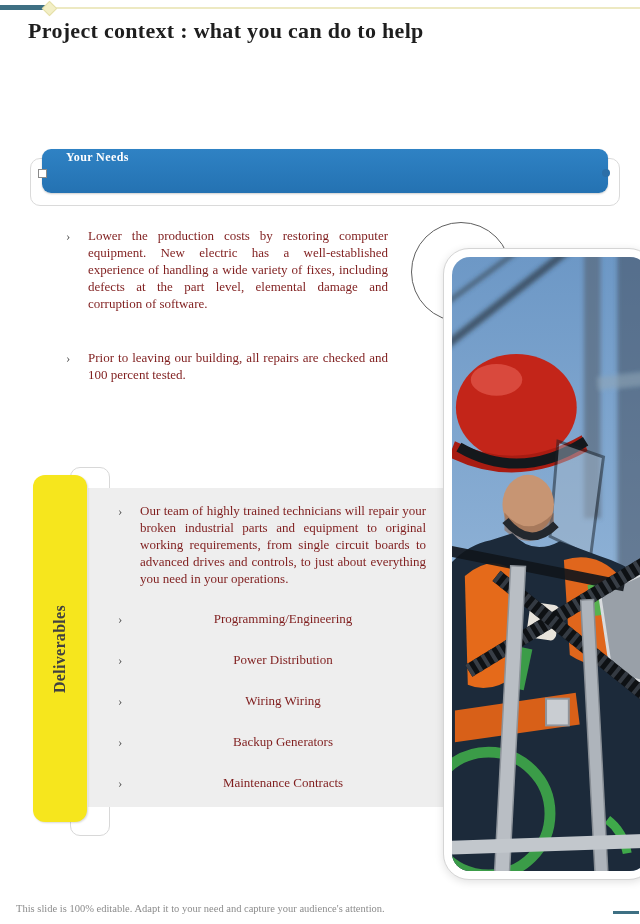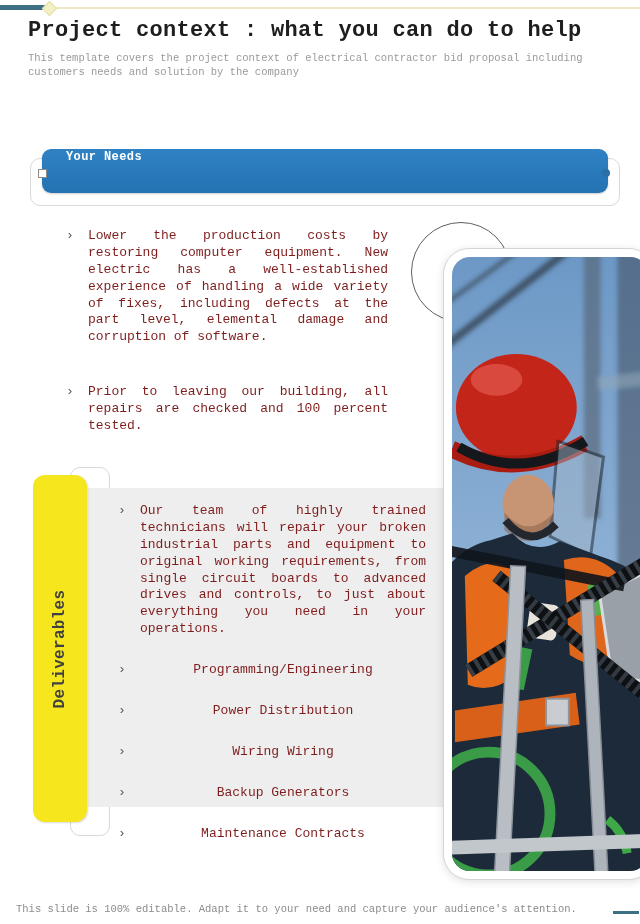--- a/index.html
+++ b/index.html
@@ -1,18 +1,18 @@
 <!DOCTYPE html>
 <html><head>
 <meta charset="utf-8">
 <style>
   html,body{margin:0;padding:0;background:#fff;}
   #slide{
     position:relative;width:640px;height:924px;overflow:hidden;background:#fff;
-    font-family:Liberation Mono, monospace;
+    font-family:Liberation Serif, serif;
   }
   
   .top-rule-teal{position:absolute;left:0;top:5px;width:46px;height:5px;background:#3E7083;}
   .top-rule-cream{position:absolute;left:48px;top:7px;width:592px;height:2px;background:#EDE9C2;}
   .top-diamond{position:absolute;left:44px;top:3px;width:9px;height:9px;background:#F3EFC6;border:1px solid #E4DFA8;transform:rotate(45deg);}
   
   .title{position:absolute;left:28px;top:18px;width:580px;font-size:22px;font-weight:bold;color:#1E1E1E;letter-spacing:.3px;}
   .subtitle{position:absolute;left:28px;top:51px;width:556px;font-size:10.5px;line-height:1.35;color:#9A9A9A;}
   
   .banner-card{position:absolute;left:30px;top:158px;width:588px;height:46px;background:#fff;border:1px solid #DADADA;border-radius:10px;}
@@ -48,21 +48,20 @@
 </head>
 <body>
 
 <div id="slide">
 
   <div class="top-rule-teal"></div>
   <div class="top-rule-cream"></div>
   <div class="top-diamond"></div>
 
   <div class="title">Project context : what you can do to help</div>
-  <div class="subtitle">This template covers the project context of electrical contractor bid proposal including customers needs and solution by the company</div>
 
   <div class="banner-card"></div>
   <div class="banner">
     <div class="banner-label">Your Needs</div>
   </div>
   <div class="handle-square"></div>
   <div class="handle-circle"></div>
 
   <div class="needs-list">
     <div class="bullet-row">

